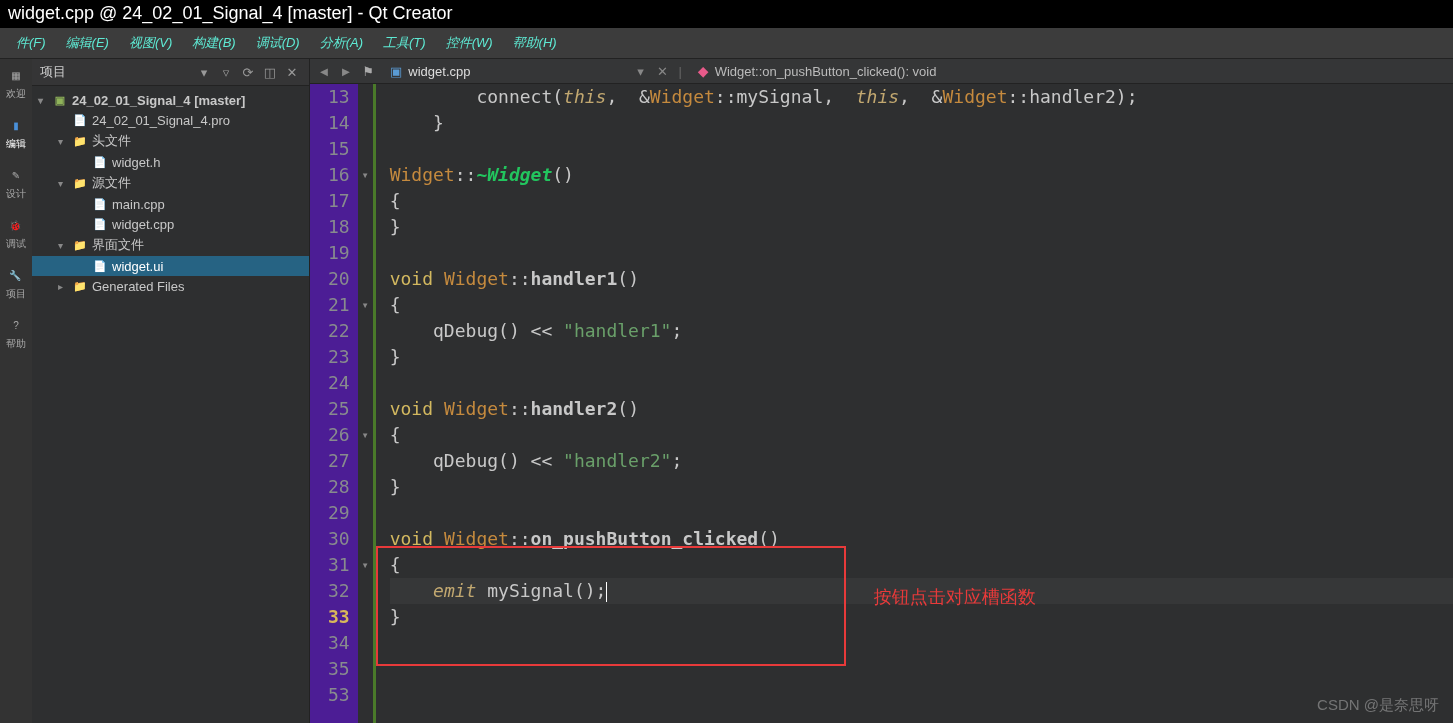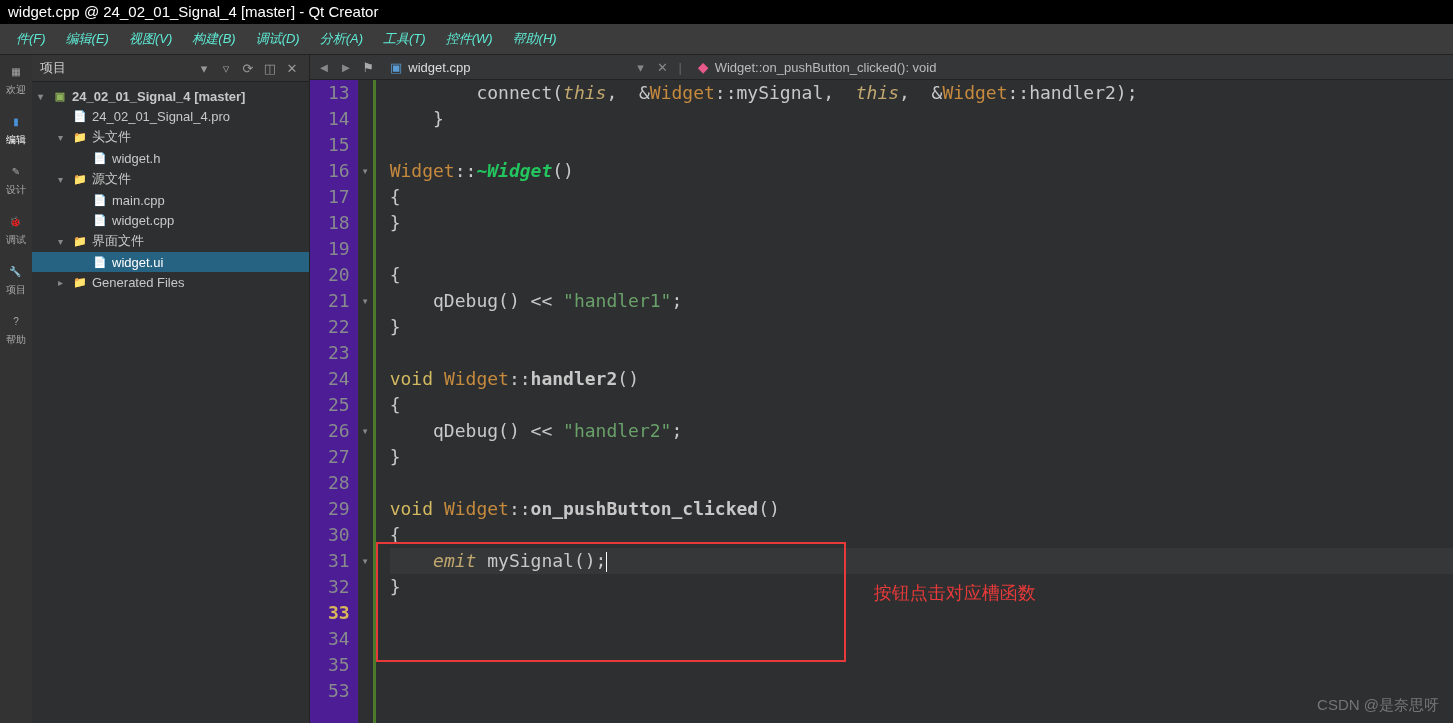--- a/index.html
+++ b/index.html
@@ -11,21 +11,21 @@
   width: 1453px;
   height: 723px;
   overflow: hidden;
   display: flex;
   flex-direction: column;
 }
 .titlebar {
   background: #000;
   color: #fff;
   padding: 3px 8px;
-  font-size: 15px;
+  font-size: 18px;
   border-bottom: 1px solid #000;
 }
 .menubar {
   background: #3c3c3c;
   display: flex;
   padding: 2px 6px;
   border-bottom: 1px solid #222;
 }
 .menubar .menu {
   padding: 4px 10px;
@@ -351,20 +351,21 @@
           <div class="fm"></div>
       </div>
       <div class="code">
         <div class="line">        <span>connect</span>(<span class="this">this</span><span>,  &amp;</span><span class="type">Widget</span><span>::mySignal,  </span><span class="this">this</span><span>,  &amp;</span><span class="type">Widget</span><span>::handler2);</span></div>
         <div class="line">    }</div>
         <div class="line"></div>
         <div class="line"><span class="type">Widget</span><span>::</span><span class="dtor">~Widget</span><span>()</span></div>
         <div class="line">{</div>
         <div class="line">}</div>
         <div class="line"></div>
+        <div class="line"><span class="kw">void </span><span class="type">Widget</span><span>::</span><span class="fn">handler1</span><span>()</span></div>
         <div class="line">{</div>
         <div class="line"><span>    qDebug() &lt;&lt; </span><span class="str">"handler1"</span><span>;</span></div>
         <div class="line">}</div>
         <div class="line"></div>
         <div class="line"><span class="kw">void </span><span class="type">Widget</span><span>::</span><span class="fn">handler2</span><span>()</span></div>
         <div class="line">{</div>
         <div class="line"><span>    qDebug() &lt;&lt; </span><span class="str">"handler2"</span><span>;</span></div>
         <div class="line">}</div>
         <div class="line"></div>
         <div class="line"><span class="kw">void </span><span class="type">Widget</span><span>::</span><span class="fn">on_pushButton_clicked</span><span>()</span></div>

